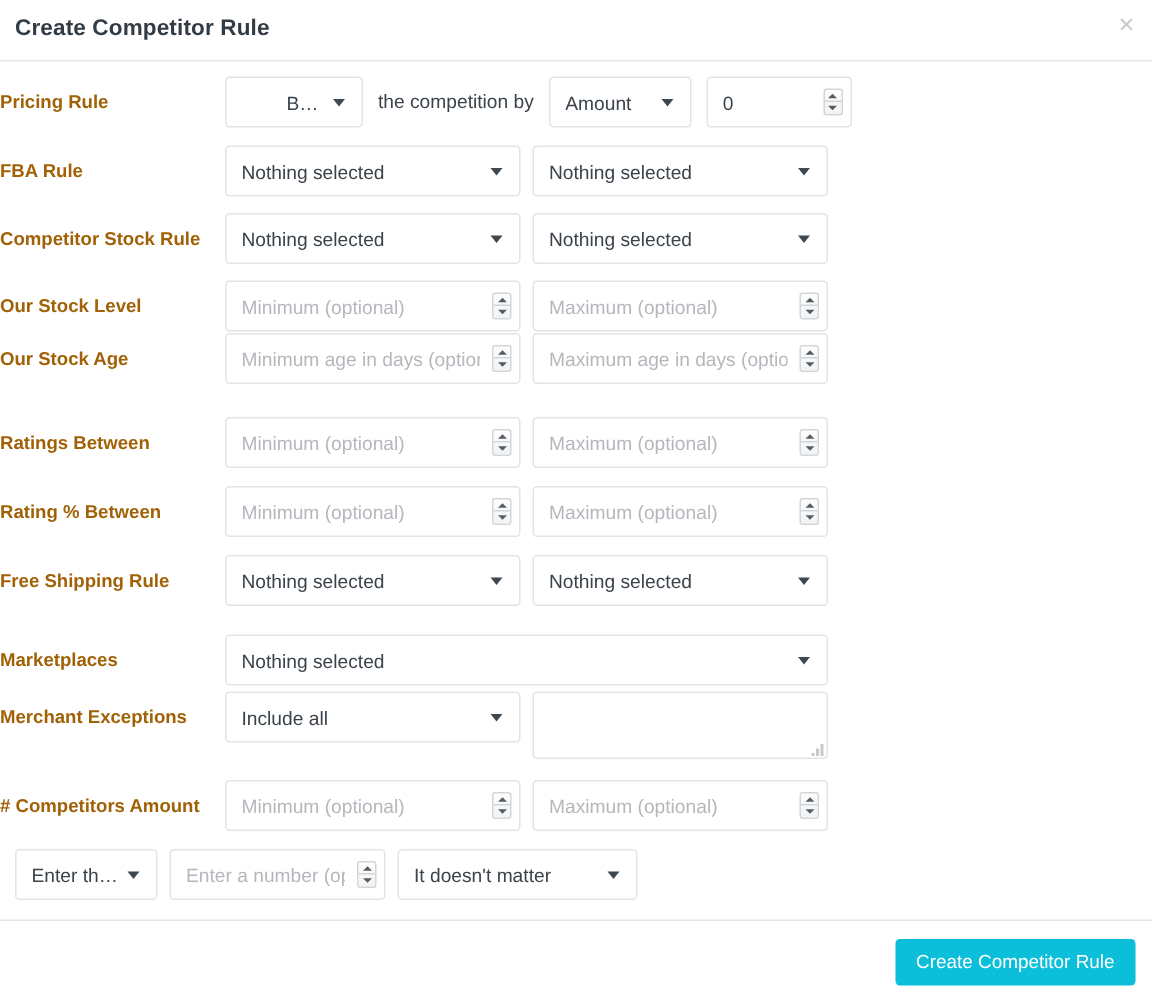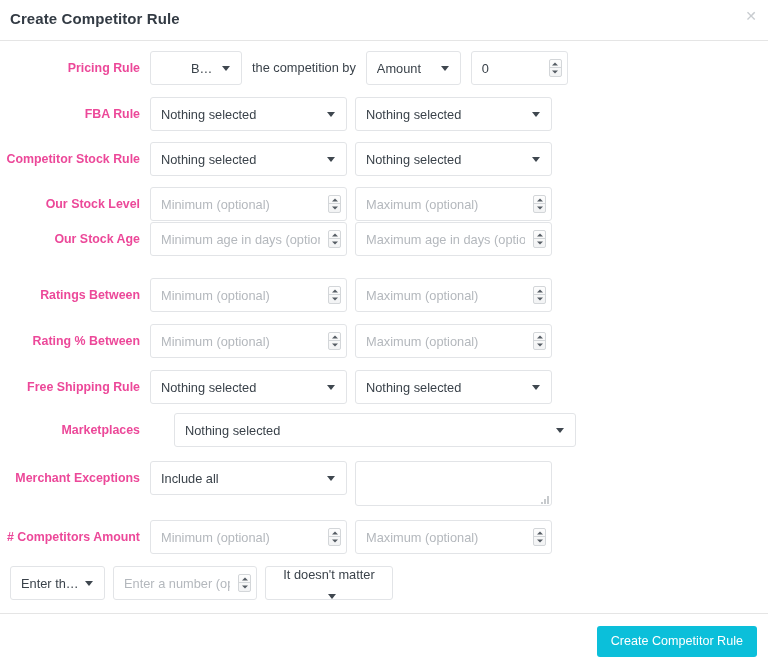--- a/index.html
+++ b/index.html
@@ -54,24 +54,23 @@
     position: absolute;
     left: 0;
     width: 768px;
     height: 45px;
     display: flex;
     align-items: flex-start;
   }
   .form-label {
     width: 140px;
     flex: 0 0 140px;
-    text-align: right;
     font-size: 12.4px;
     font-weight: bold;
-    color: #ec4899;
+    color: #a16207;
     line-height: 34px;
     padding-right: 0;
     white-space: nowrap;
   }
   .controls {
     margin-left: 10px;
     display: flex;
     align-items: flex-start;
   }
 
@@ -365,21 +364,21 @@
           <span class="sel-text">Nothing selected</span>
           <span class="caret"></span>
         </div>
         <div class="fld sel" style="width:197px;margin-left:8px;">
           <span class="sel-text">Nothing selected</span>
           <span class="caret"></span>
         </div>
       </div>
     </div>
 
-    <div class="form-row" style="top:372px;gap:24px;">
+    <div class="form-row" style="top:382px;">
       <div class="form-label">Marketplaces</div>
       <div class="controls">
         <div class="fld sel" style="width:402px;">
           <span class="sel-text">Nothing selected</span>
           <span class="caret"></span>
         </div>
       </div>
     </div>
 
     <div class="form-row" style="top:420px;height:56px;">
@@ -425,21 +424,21 @@
           <span class="sel-text">Enter than</span>
           <span class="caret"></span>
         </div>
         <div class="fld inp" style="width:144px;margin-left:8px;">
           <span class="ph">Enter a number (optional)</span>
           <span class="spin">
               <span class="up"></span>
               <span class="dn"></span>
             </span>
         </div>
-        <div class="fld sel" style="width:128px;margin-left:8px;flex-direction:column;">
+        <div class="fld sel" style="width:160px;margin-left:8px;">
           <span class="sel-text">It doesn't matter</span>
           <span class="caret"></span>
         </div>
       </div>
     </div>
 
   </div>
 
   <div class="modal-footer">
     <button class="primary-btn">Create Competitor Rule</button>

